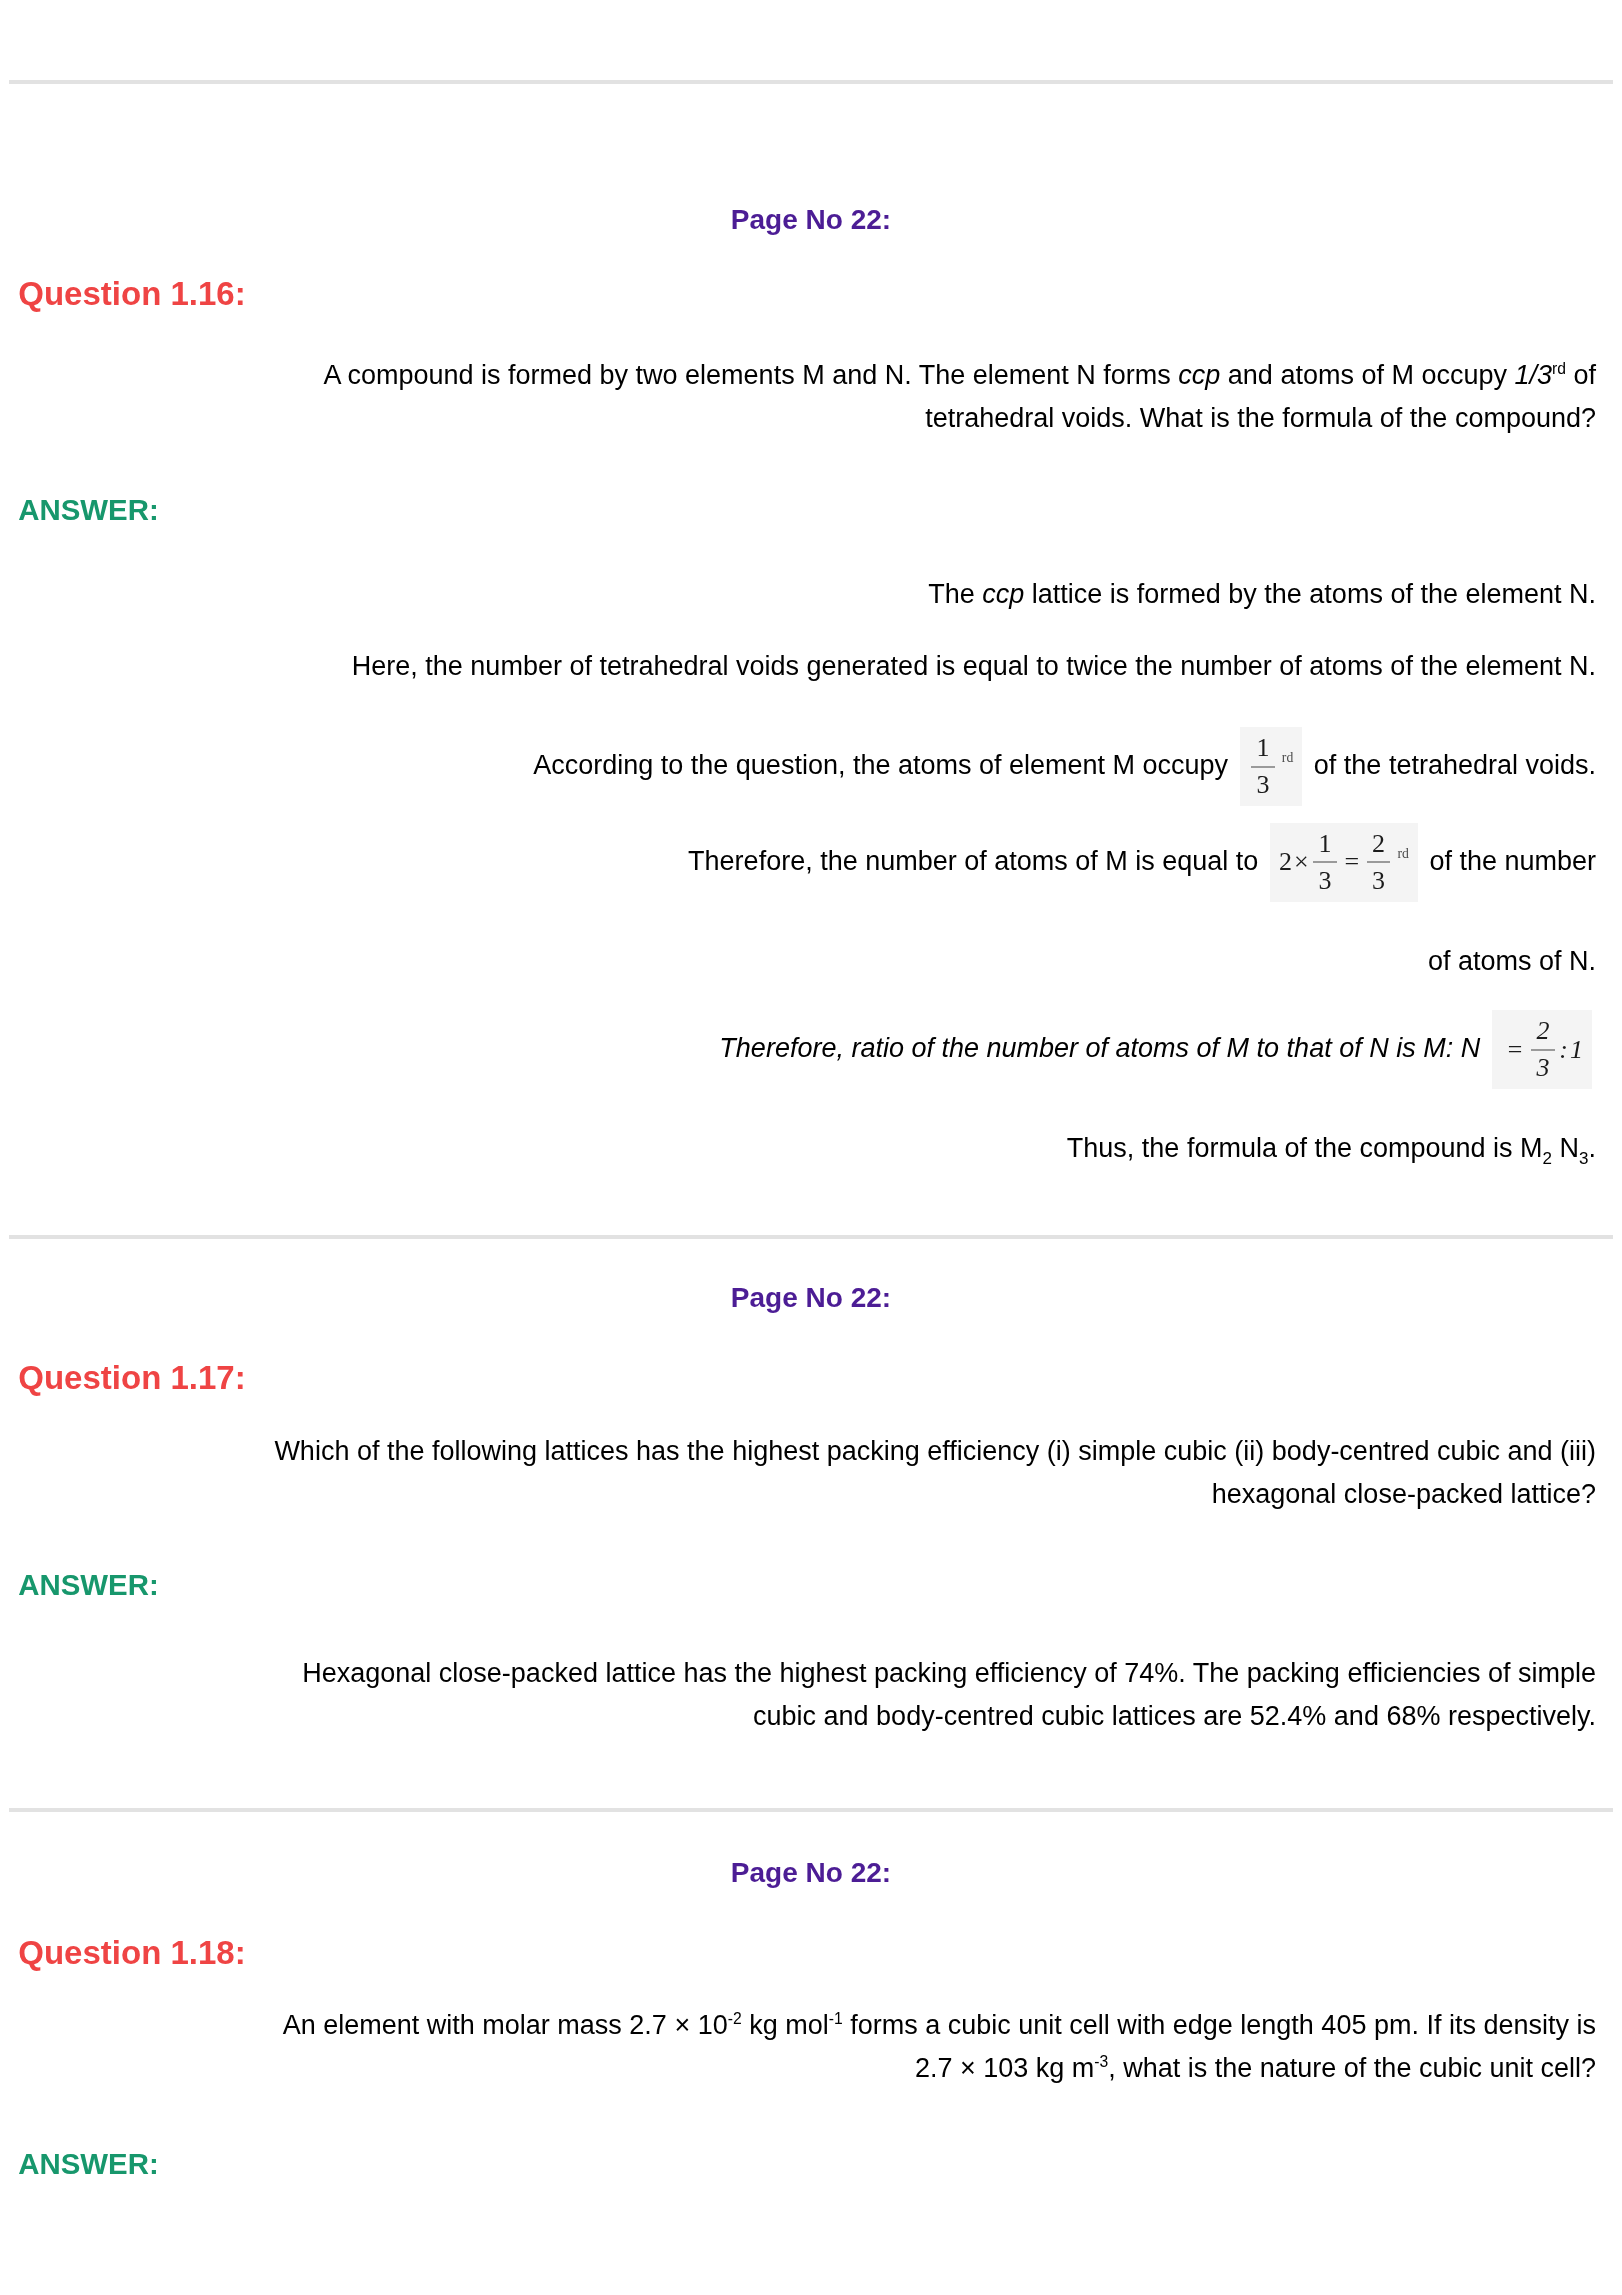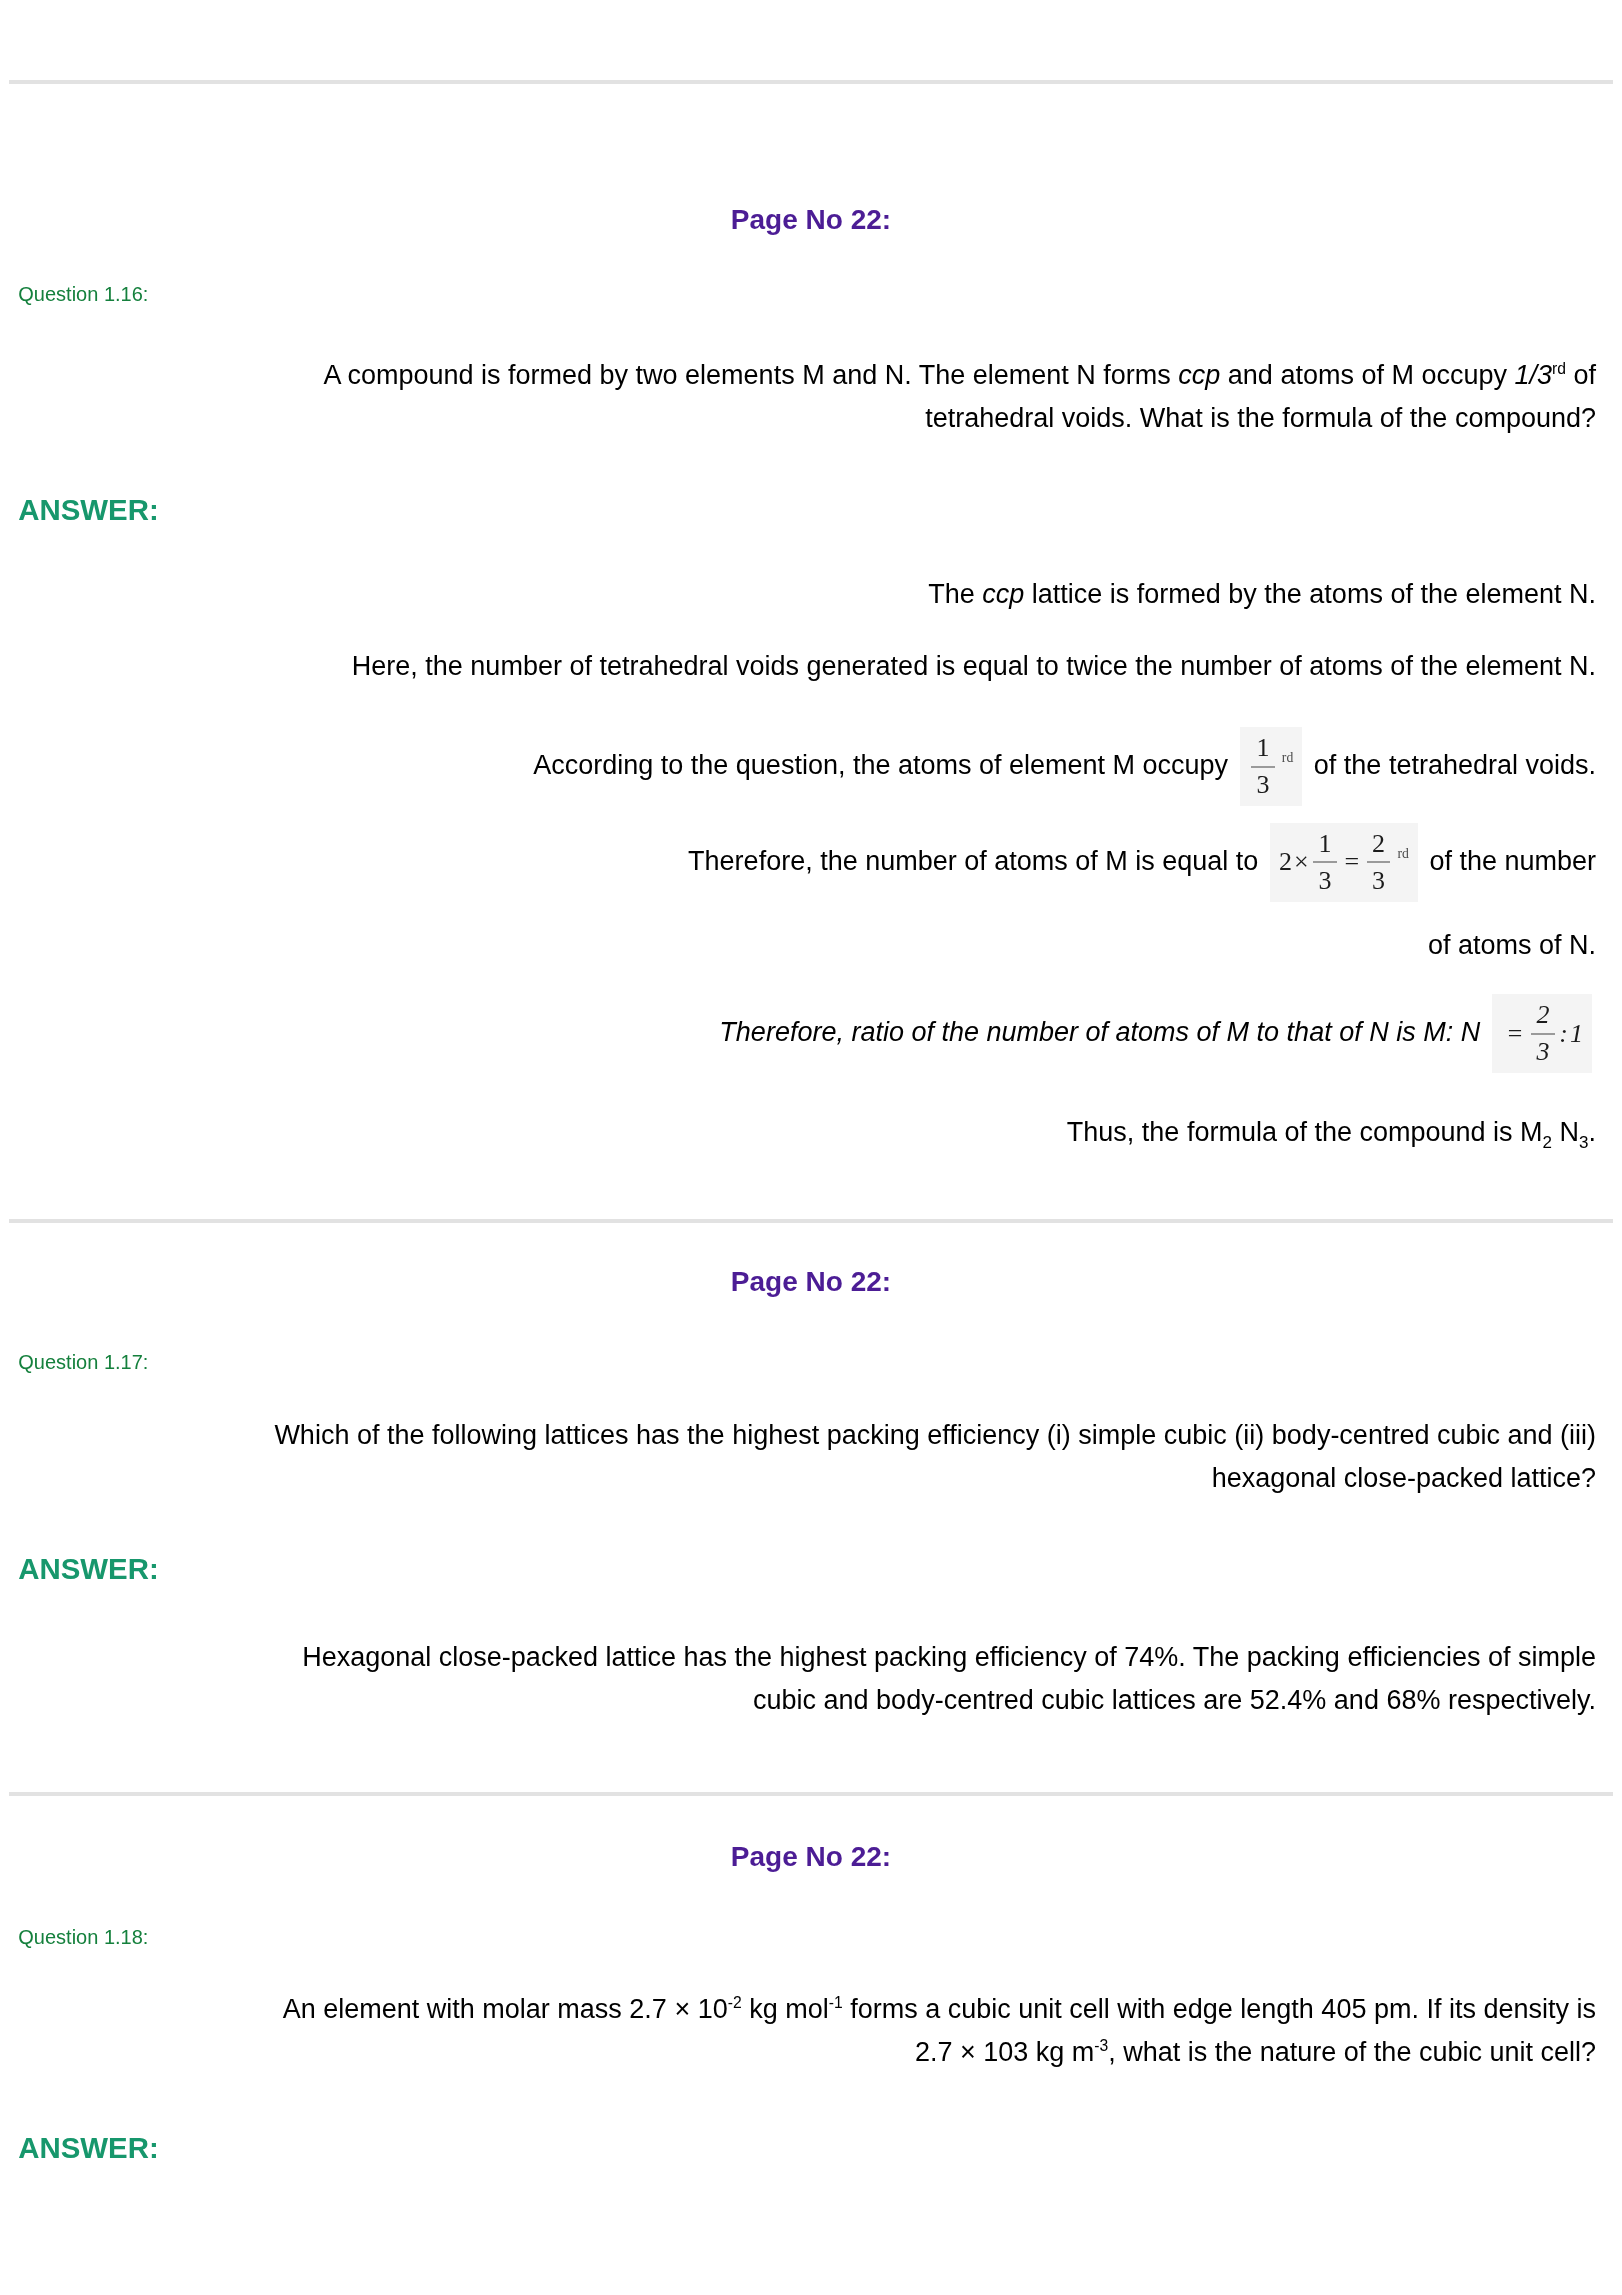--- a/index.html
+++ b/index.html
@@ -17,21 +17,21 @@
   #divider-3 { margin-top: 70px; }
 
   .page-no {
     text-align: center; font-size: 28px; font-weight: bold;
     color: #4c1d95; line-height: 33px; margin: 42px 0 0 0;
   }
   #s1 .page-no { margin-top: 119px; }
   #s3 .page-no { margin-top: 44px; }
 
   .q-heading {
-    font-size: 20px; font-weight: normal; color: #15803d;
+    font-size: 33px; font-weight: bold; color: #ef4444;
     line-height: 34px; margin: 47px 0 0 18.3px;
   }
   #s1 .q-heading { margin-top: 41px; }
 
   .answer-heading {
     font-size: 29.4px; font-weight: bold; color: #17976c;
     line-height: 35px; margin: 51px 0 0 18.3px;
   }
   #s1 .answer-heading { margin-top: 52px; }
   #s3 .answer-heading { margin-top: 56px; }
@@ -40,21 +40,21 @@
   .line { display: block; line-height: 43px; white-space: nowrap; }
 
   .q-text { margin-top: 43px; }
   #s2 .q-text { margin-top: 35px; }
   #s3 .q-text { margin-top: 34px; }
   .a-first { margin-top: 46px; }
   #s2 .a-first { margin-top: 50px; }
   .a-p2 { margin-top: 29.4px; }
   .a-p3 { margin-top: 39px; }
   .a-p4 { margin-top: 17px; }
-  .a-p5 { margin-top: 22px; }
+  .a-p5 { margin-top: 38px; }
   .a-p6 { margin-top: 27.5px; font-style: italic; }
   .a-p7 { margin-top: 36px; margin-left: 58px; }
   .a-p8 { margin-top: 38px; }
 
   i { font-style: italic; }
   sup.t { font-size: 15.7px; vertical-align: super; line-height: 0; }
   sub.b { font-size: 17px; vertical-align: -6.5px; line-height: 0; }
 
   .mathbox {
     display: inline-flex; align-items: center; vertical-align: middle;

